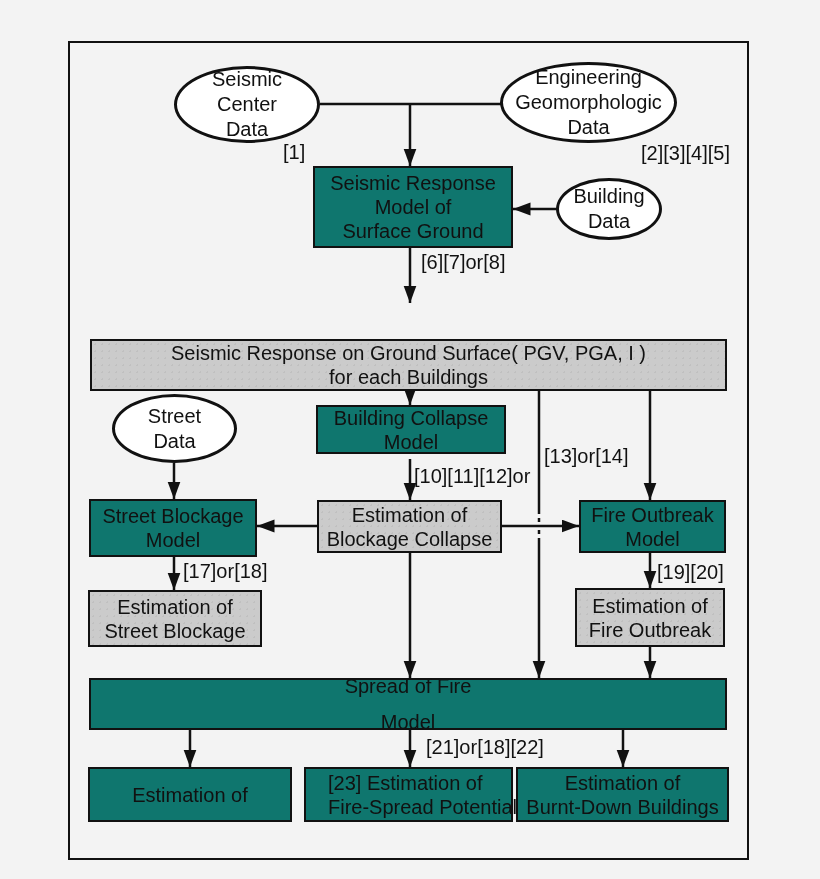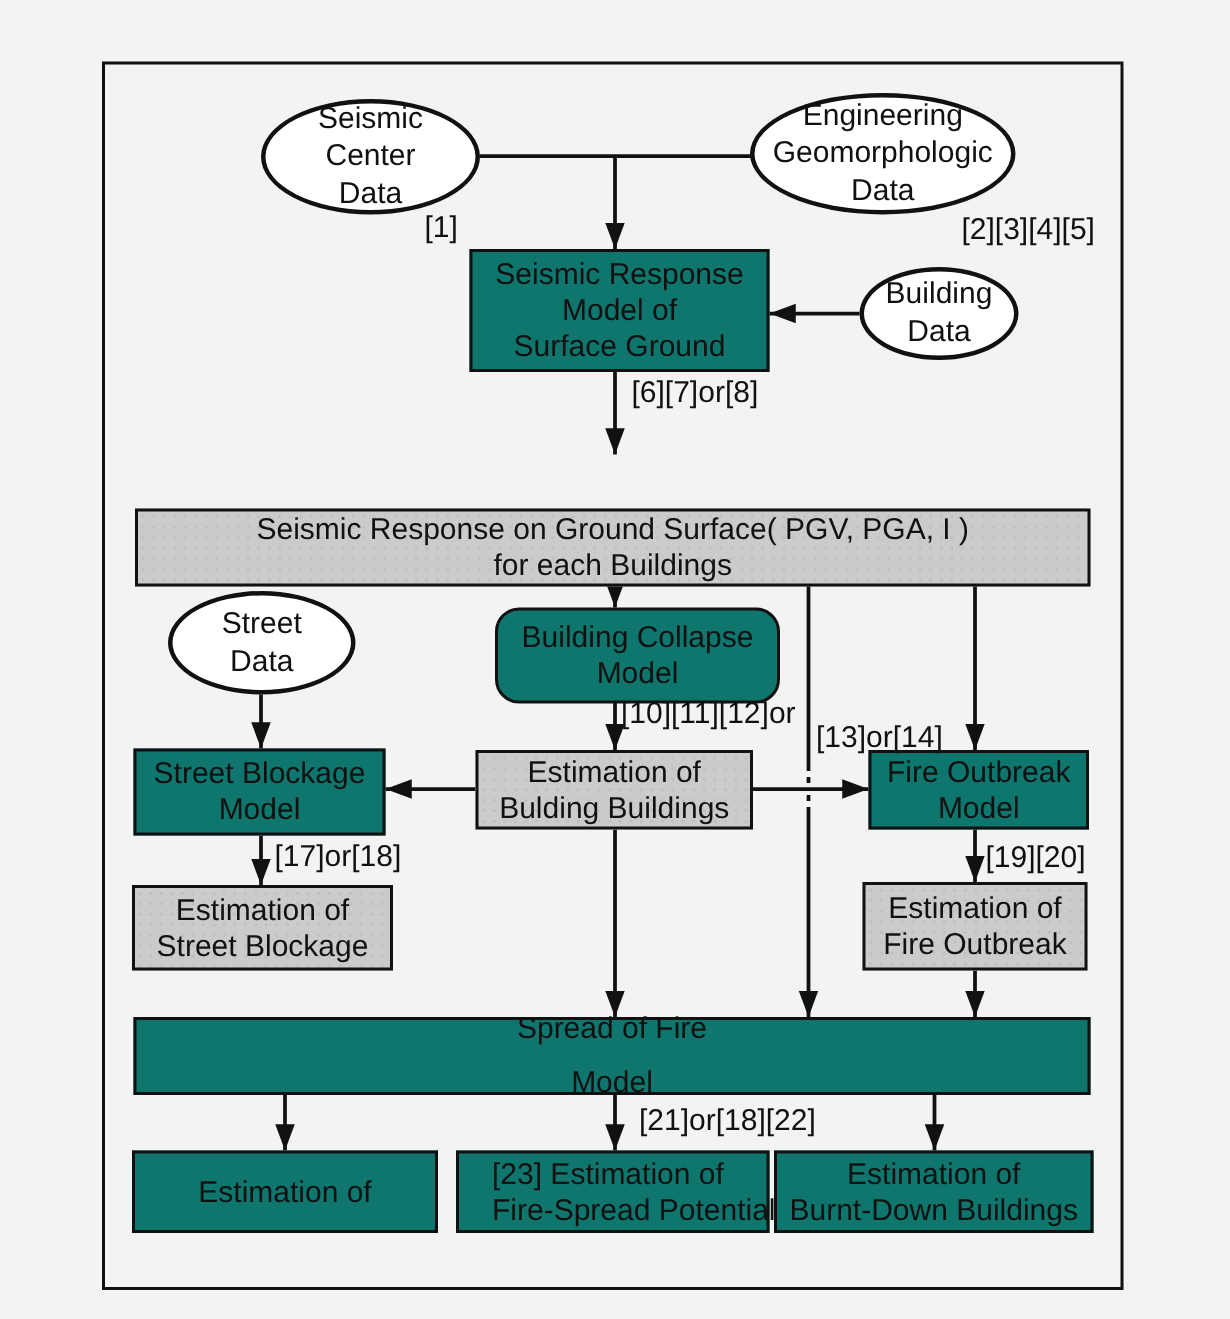--- a/index.html
+++ b/index.html
@@ -28,40 +28,40 @@
     background-image:radial-gradient(#c0c0c0 1px, transparent 1px);
     background-size:7px 7px;
   }
   .ellipse{background:#ffffff;border:3px solid #111;border-radius:50%;line-height:25px;}
   .align-left{align-items:flex-start;text-align:left;padding-left:22px;}
   .ref{position:absolute;font-size:20px;line-height:22px;white-space:nowrap;color:#111;}
 
   
   .g-seismic-center   {left:174px;top:66px;width:146px;height:77px;}
   .g-engineering      {left:500px;top:62px;width:177px;height:81px;}
-  .g-building-data    {left:573px;top:178px;width:106px;height:62px;}
+  .g-building-data    {left:556px;top:178px;width:106px;height:62px;}
   .g-street-data      {left:112px;top:394px;width:125px;height:69px;}
   .g-seis-resp-model  {left:313px;top:166px;width:200px;height:82px;}
   .g-ground-surface   {left:90px;top:303px;width:637px;height:52px;line-height:24px;margin-top:36px;}
-  .g-build-collapse   {left:330px;top:405px;width:190px;height:64px;border-radius:16px;}
+  .g-build-collapse   {left:316px;top:405px;width:190px;height:49px;}
   .g-street-blockage  {left:89px;top:499px;width:168px;height:58px;}
   .g-est-bulding      {left:317px;top:500px;width:185px;height:53px;}
   .g-fire-outbreak    {left:579px;top:500px;width:147px;height:53px;}
   .g-est-street-blk   {left:88px;top:590px;width:174px;height:57px;}
   .g-est-fire-out     {left:575px;top:588px;width:150px;height:59px;}
   .g-spread-fire      {left:89px;top:678px;width:638px;height:52px;gap:12px;}
   .g-est-burnt-pot    {left:88px;top:767px;width:204px;height:55px;}
   .g-est-fire-spread  {left:304px;top:767px;width:209px;height:55px;}
   .g-est-burnt-bld    {left:516px;top:767px;width:213px;height:55px;}
 
   .r-1    {left:283px;top:141px;}
   .r-2345 {left:641px;top:142px;}
   .r-678  {left:421px;top:251px;}
   .r-10-12{left:414px;top:465px;}
-  .r-13-14{left:544px;top:481px;}
+  .r-13-14{left:544px;top:445px;}
   .r-1718 {left:183px;top:560px;}
   .r-1920 {left:657px;top:561px;}
   .r-21   {left:426px;top:736px;}
 </style>
 </head>
 <body>
 
 <div class="stage">
 
   <div class="frame"></div>
@@ -135,21 +135,21 @@
     <span>Model</span>
   </div>
 
   <div class="node box g-street-blockage">
     <span>Street Blockage</span>
     <span>Model</span>
   </div>
 
   <div class="node box gray g-est-bulding">
     <span>Estimation of</span>
-    <span>Bulding Buildings</span>
+    <span>Blockage Collapse</span>
   </div>
 
   <div class="node box g-fire-outbreak">
     <span>Fire Outbreak</span>
     <span>Model</span>
   </div>
 
   <div class="node box gray g-est-street-blk">
     <span>Estimation of</span>
     <span>Street Blockage</span>

